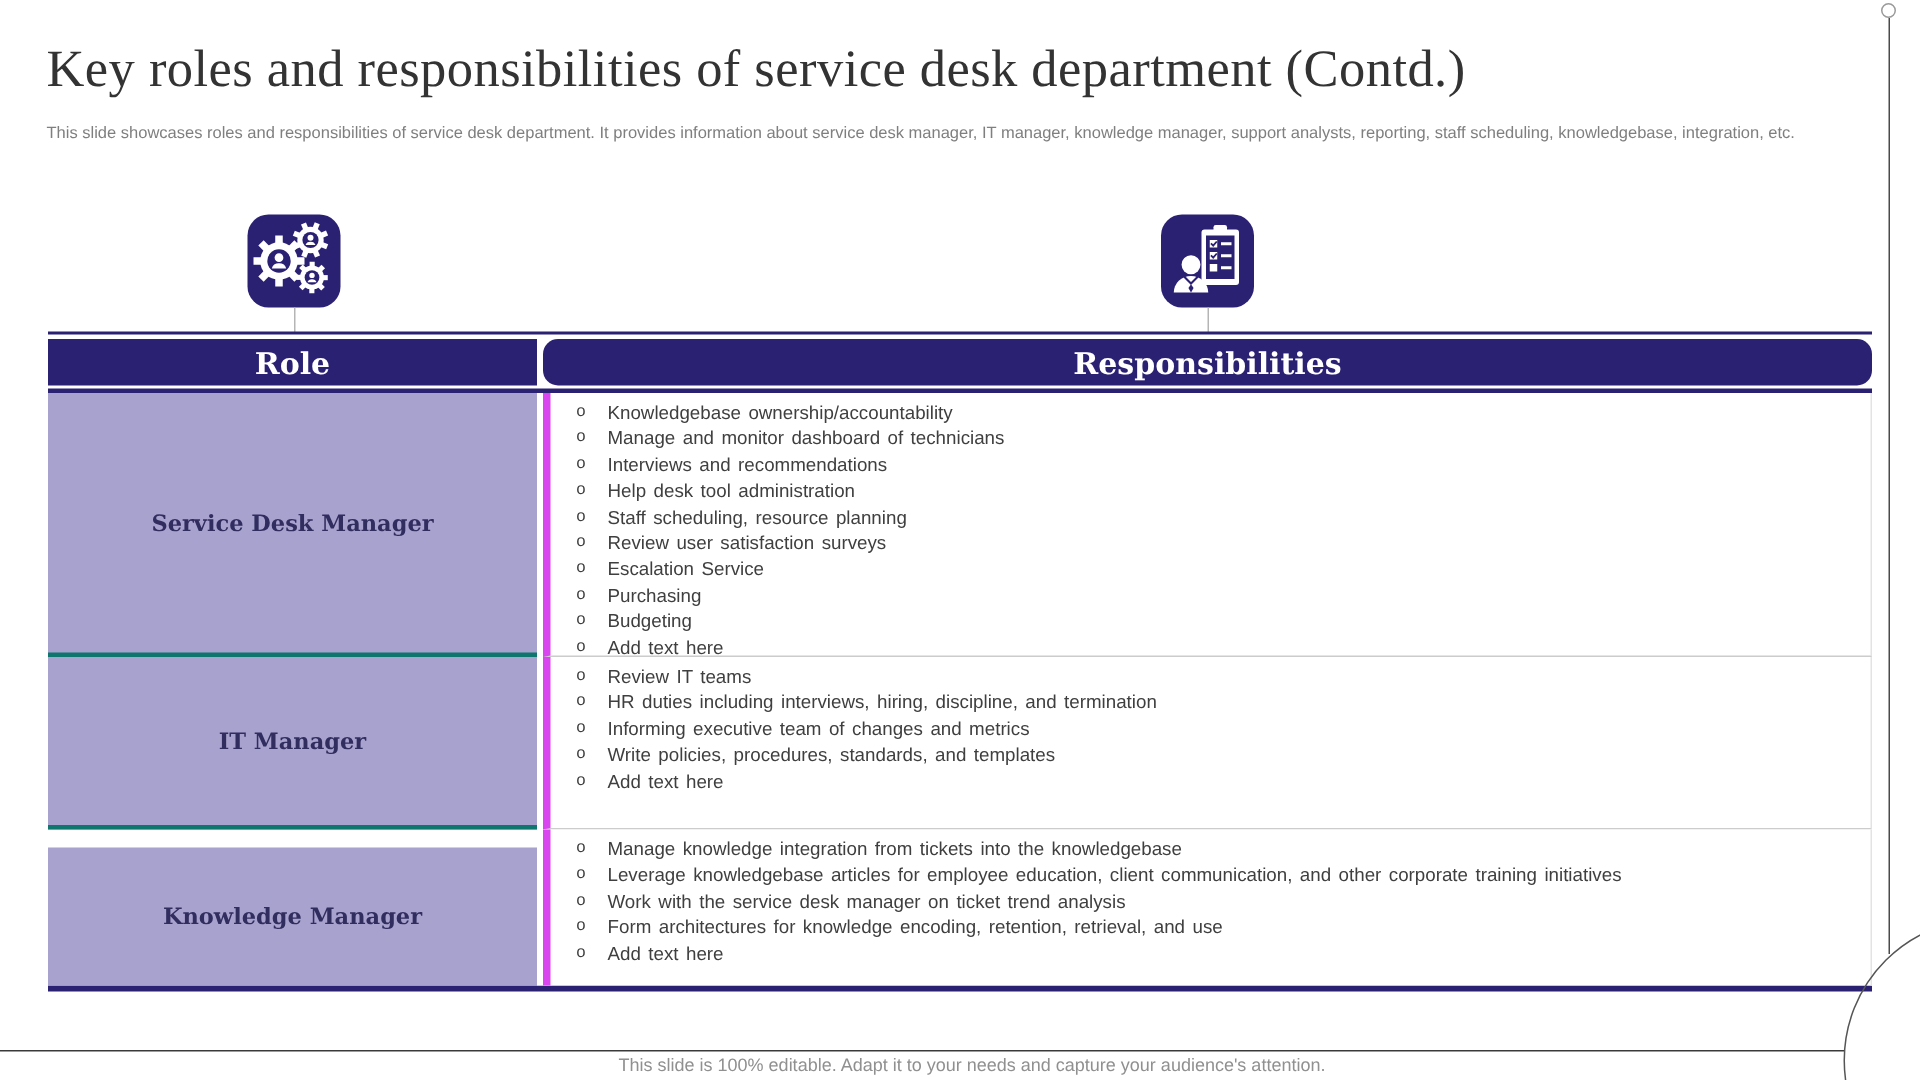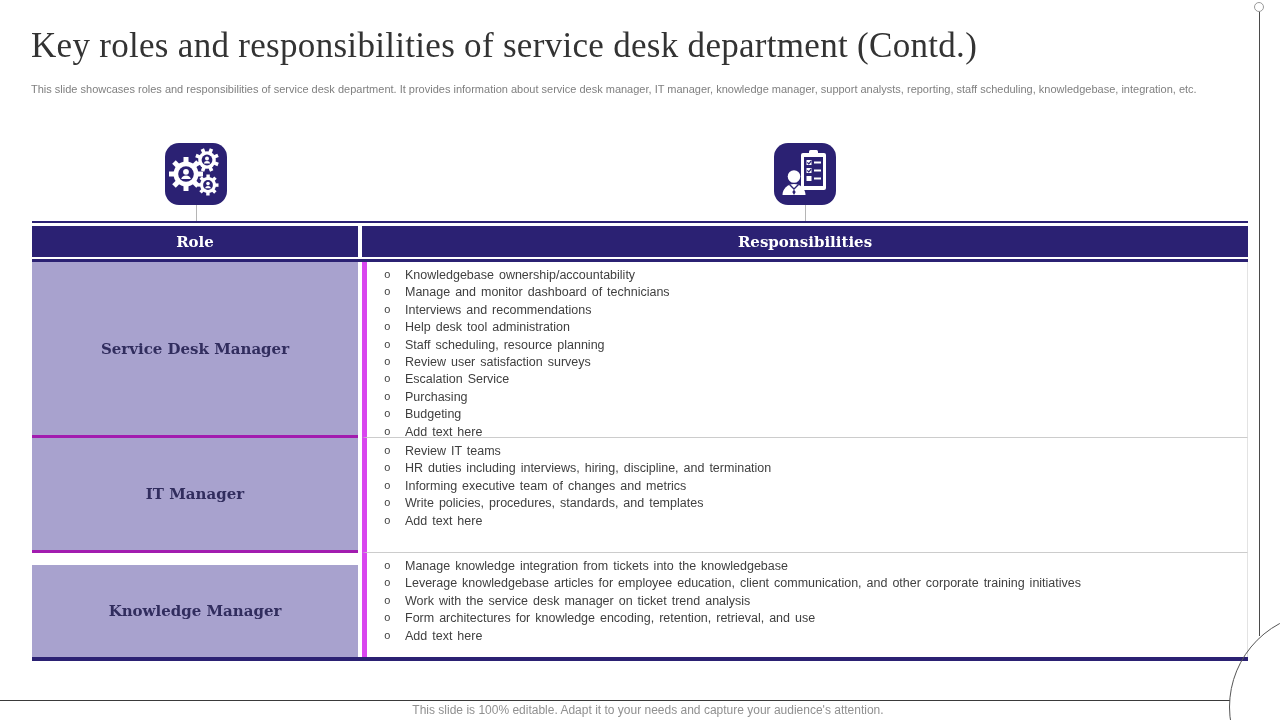--- a/index.html
+++ b/index.html
@@ -56,36 +56,36 @@
     left: 32px; top: 221px;
     width: 1216px;
   }
   .t-topline { height: 2px; background: #2b2173; margin-bottom: 3px; }
   .t-header { display: flex; height: 31px; }
   .t-header .h-cell {
     background: #2b2173;
     color: #ffffff;
     font-family: "DejaVu Serif", "Liberation Serif", serif;
     font-weight: 700;
-    font-size: 15px;
+    font-size: 20px;
     display: flex; align-items: center; justify-content: center;
   }
   .h-role { width: 326px; }
   .h-gap { width: 4px; background: #ffffff; }
-  .h-resp { flex: 1; }
+  .h-resp { flex: 1; border-radius: 10px; }
   .t-subline { height: 3px; background: #2b2173; margin-top: 2px; }
 
   .row { display: flex; }
   .row:nth-child(1) { height: 176px; }
   .row:nth-child(2) { height: 115px; }
   .row:nth-child(3) { height: 104px; }
   .cell-role {
     width: 326px;
     background: #a8a2ce;
-    border-bottom: 3px solid #a21caf;
+    border-bottom: 3px solid #0f766e;
     display: flex; align-items: center; justify-content: center;
     text-align: center;
     font-family: "DejaVu Serif", "Liberation Serif", serif;
     font-weight: 700;
     font-size: 15px;
     color: #312d5e;
   }
   .row:nth-child(3) .cell-role { border-bottom: none; margin-top: 12px; }
   .col-gap { width: 4px; background: #ffffff; }
   .cell-resp {

